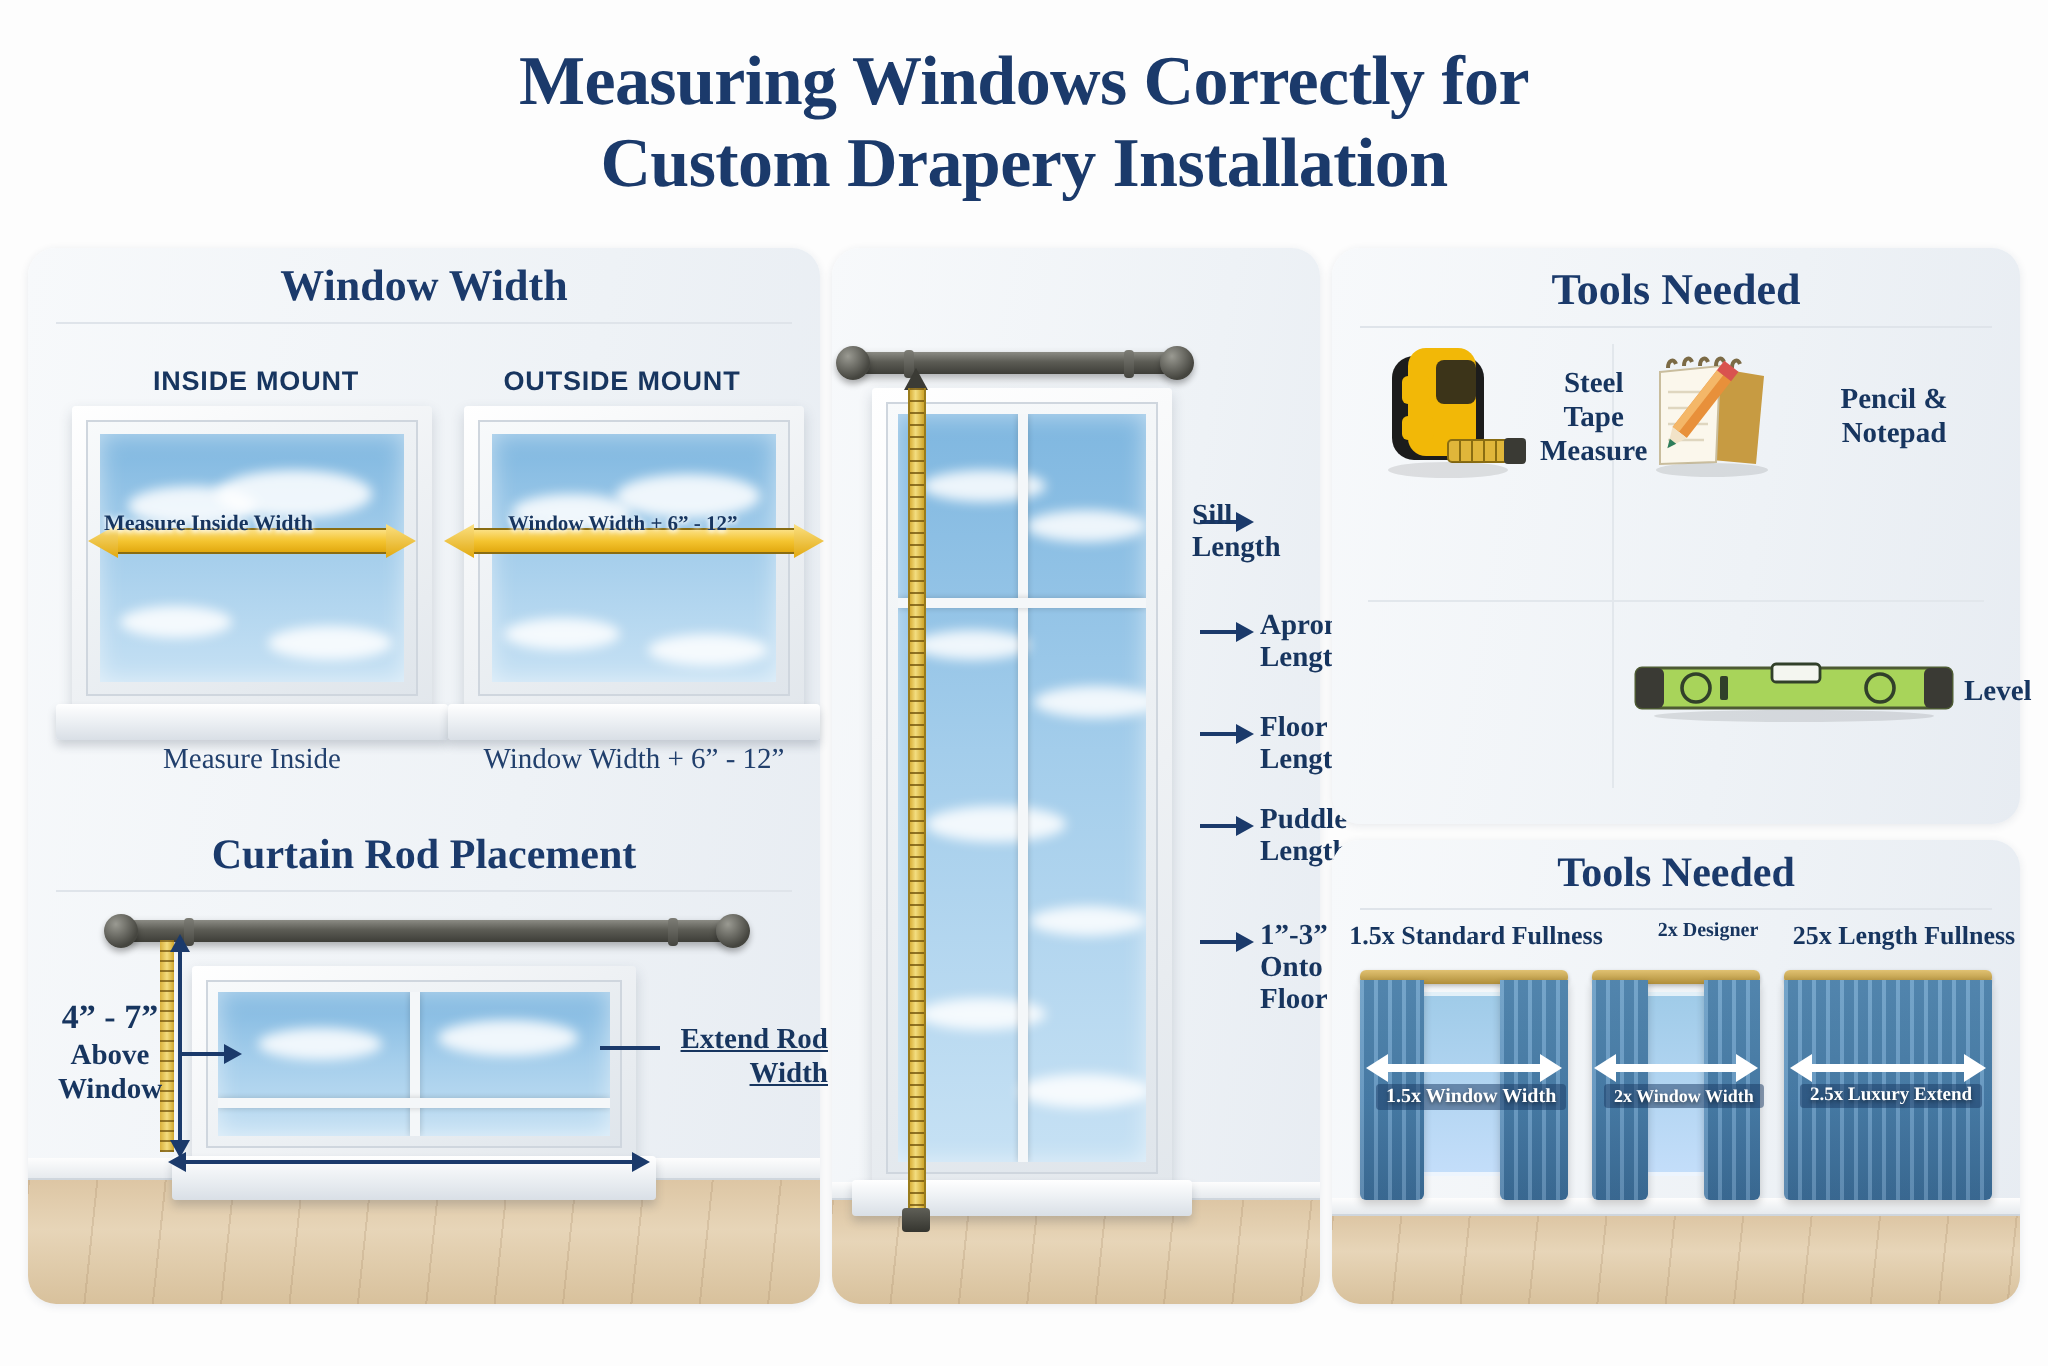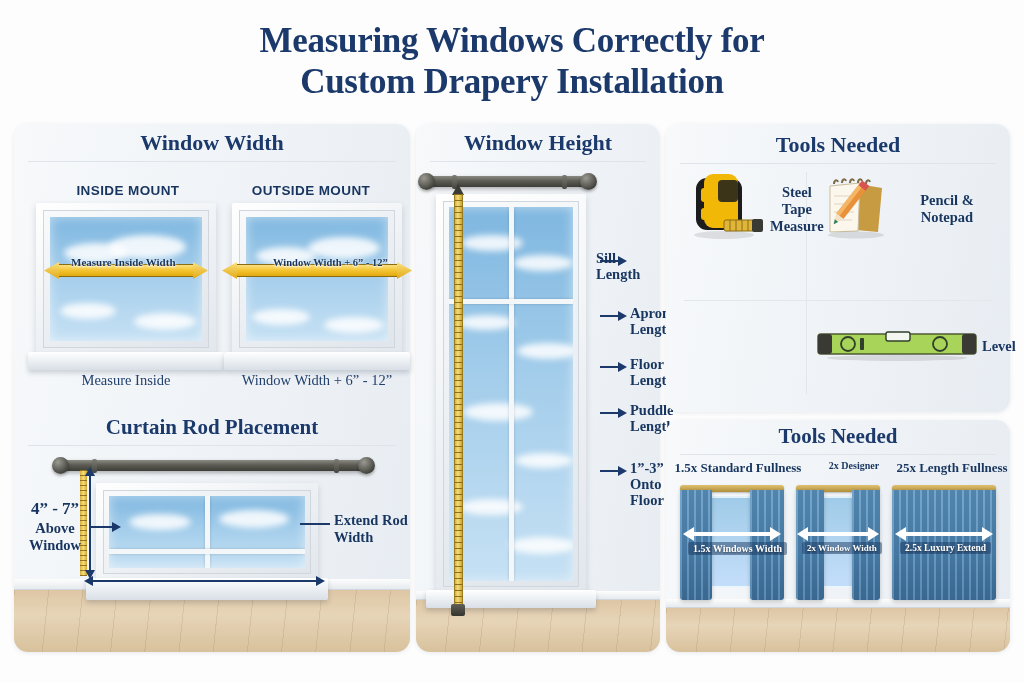--- a/index.html
+++ b/index.html
@@ -142,21 +142,20 @@
   .ya-head.right::before { clip-path: polygon(100% 50%, 0 0, 0 100%); }
 
   .arrow-caption {
     position: absolute;
     font-family: "Liberation Serif", serif;
     font-weight: bold;
     color: #17355f;
     white-space: nowrap;
     text-shadow: 0 1px 2px rgba(255,255,255,0.95), 0 0 3px rgba(255,255,255,0.9);
     z-index: 6;
-    margin-left: 19px;
   }
 
   .mount-label {
     position: absolute;
     font-family: "Liberation Sans", sans-serif;
     font-weight: bold;
     font-size: 13.5px;
     letter-spacing: 0.4px;
     color: #17355f;
     text-align: center;
@@ -378,33 +377,29 @@
 Window</div>
 
   <div class="navy-line" style="left:91px; top:526px; width:22px; height:2px;"></div>
   <div class="navy-head nh-right" style="left:112px; top:522px;"></div>
 
   <div class="navy-line" style="left:92px; top:580px; width:226px; height:2px;"></div>
   <div class="navy-head nh-left" style="left:84px; top:576px;"></div>
   <div class="navy-head nh-right" style="left:316px; top:576px;"></div>
 
   <div class="navy-line" style="left:300px; top:523px; width:30px; height:2px;"></div>
-  <div class="height-label" style="left:334px; top:512px; width:80px; font-size:14.5px; line-height:17px; text-align:left;">Extend Rod
+  <div class="height-label" style="left:334px; top:512px; width:80px; font-size:14.5px; line-height:17px; text-align:right;text-decoration:underline;">Extend Rod
 Width</div>
 
   <div class="panel" style="left:416px; top:124px; width:244px; height:528px;">
     <div class="wall"></div>
     <div class="floor" style="height:52px;"></div>
     <div class="baseboard" style="bottom:52px; height:9px;"></div>
   </div>
 
-  <div style="position:absolute; left:416px; top:130px; width:244px;">
-    <div class="panel-hdr" style="font-size:22px;">Window Height</div>
-    <div class="hdr-rule"></div>
-  </div>
 
   <div class="rod" style="left:428px; top:176px; width:160px;"></div>
   <div class="finial" style="left:418px; top:173px;"></div>
   <div class="finial" style="left:580px; top:173px;"></div>
   <div class="rod-ring" style="left:452px; top:175px;"></div>
   <div class="rod-ring" style="left:562px; top:175px;"></div>
 
   <div class="win" style="left:436px; top:194px; width:150px; height:400px;">
     <div class="win-inner" style="padding:6px;">
       <div class="glass">
@@ -543,21 +538,21 @@
   <div class="fullness-label" style="left:896px; top:460px; width:112px; font-size:13px;">25x Length Fullness</div>
 
   <div class="curtain-set" style="left:680px; top:480px; width:104px; height:120px;">
     <div class="win-behind" style="left:24px; top:16px; width:56px; height:92px;"></div>
     <div class="crod" style="left:0; top:5px; width:104px;"></div>
     <div class="panel-fabric" style="left:0; top:10px; width:32px; height:110px;"></div>
     <div class="panel-fabric" style="left:70px; top:10px; width:34px; height:110px;"></div>
     <div class="white-arrow" style="left:12px; top:52px; width:80px;"></div>
     <div class="wh wh-l" style="left:3px; top:47px;"></div>
     <div class="wh wh-r" style="left:90px; top:47px;"></div>
-    <div class="width-badge" style="left:8px; top:62px; font-size:10px;">1.5x Windows Width</div>
+    <div class="width-badge" style="left:8px; top:62px; font-size:10px;">1.5x Window Width</div>
   </div>
 
   <div class="curtain-set" style="left:796px; top:480px; width:84px; height:120px;">
     <div class="win-behind" style="left:22px; top:16px; width:40px; height:92px;"></div>
     <div class="crod" style="left:0; top:5px; width:84px;"></div>
     <div class="panel-fabric" style="left:0; top:10px; width:28px; height:110px;"></div>
     <div class="panel-fabric" style="left:56px; top:10px; width:28px; height:110px;"></div>
     <div class="white-arrow" style="left:10px; top:52px; width:64px;"></div>
     <div class="wh wh-l" style="left:1px; top:47px;"></div>
     <div class="wh wh-r" style="left:72px; top:47px;"></div>

